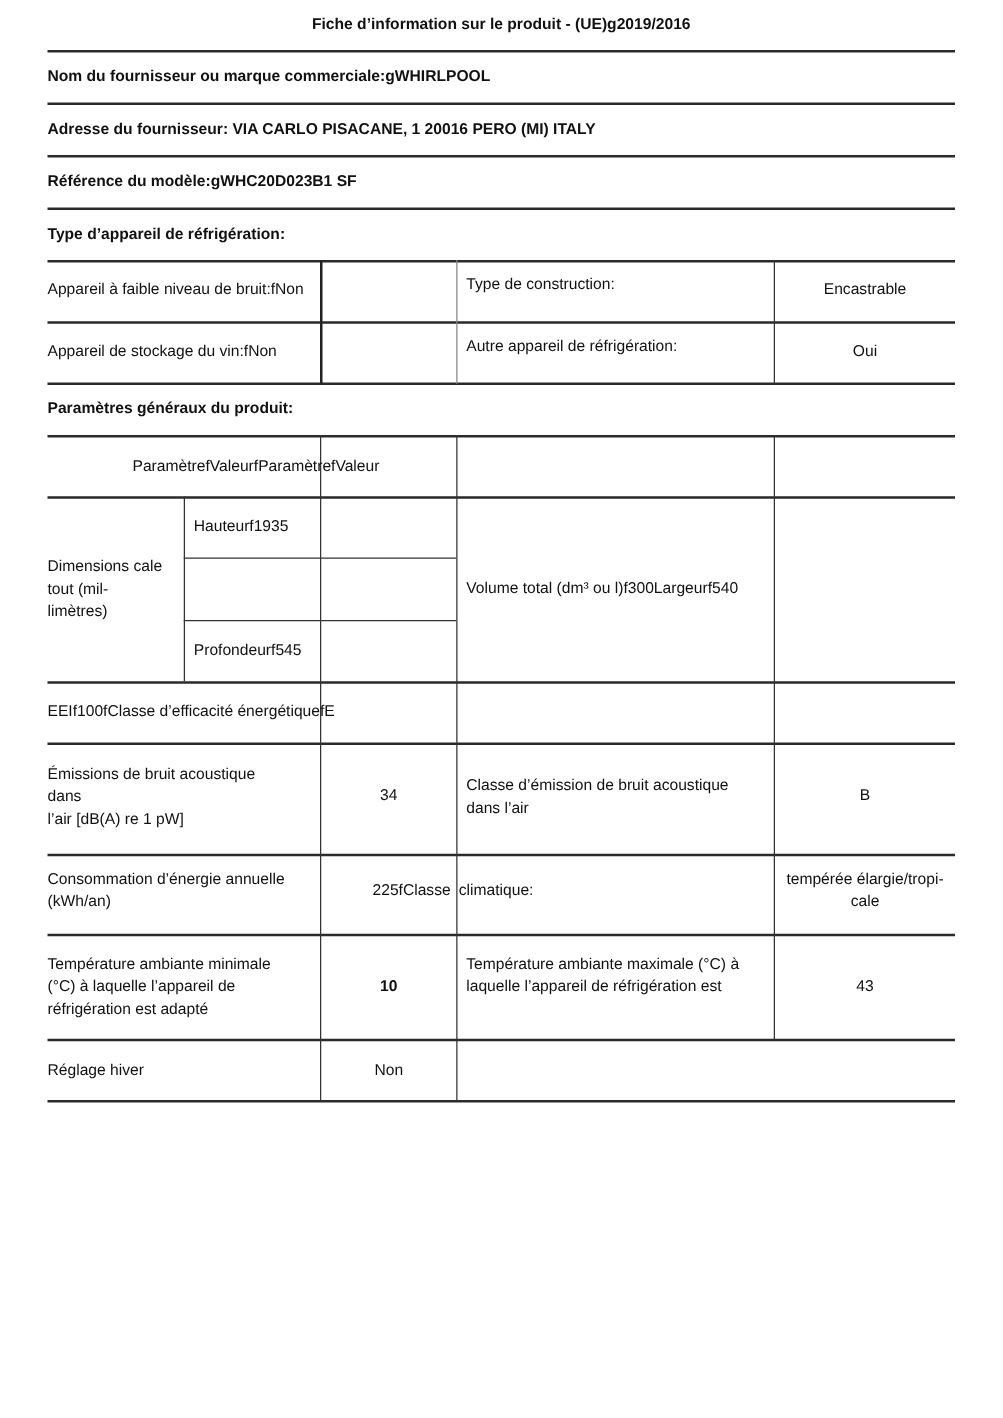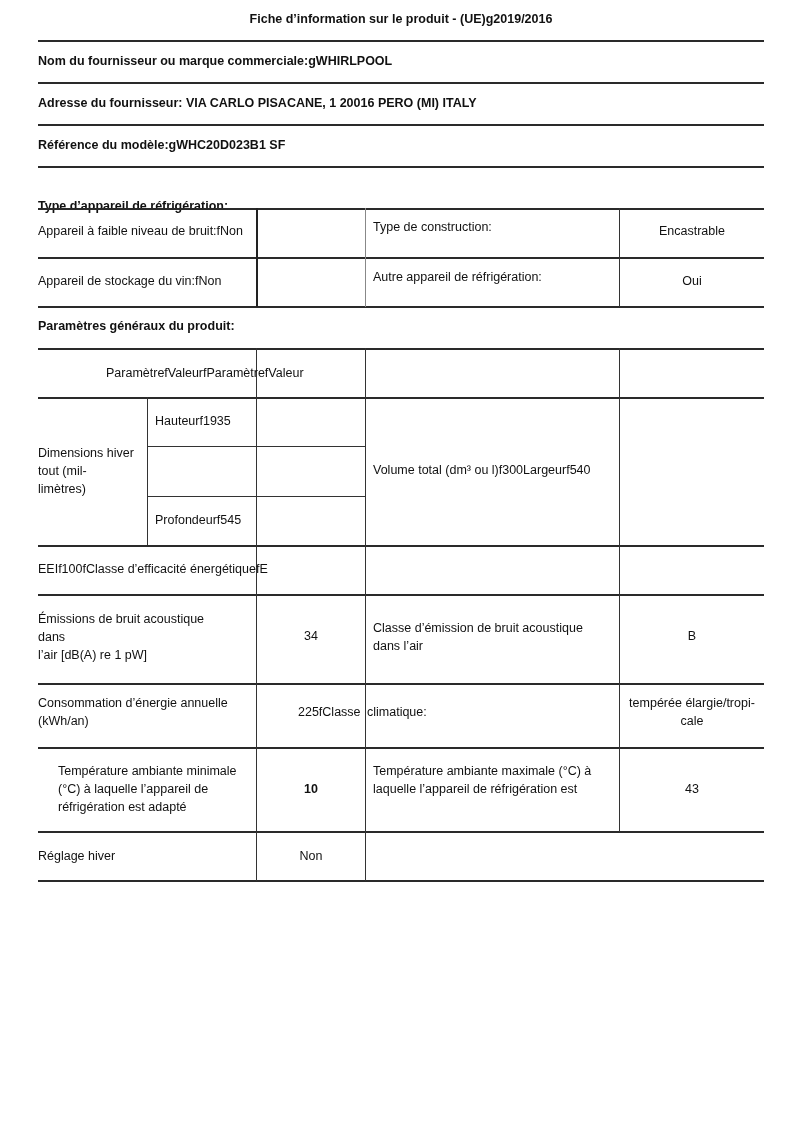--- a/index.html
+++ b/index.html
@@ -19,21 +19,21 @@
 
 <div class="txt bold center" style="left:38px; width:726px; top:10px;">Fiche d’information sur le produit - (UE)g2019/2016</div>
 
 <div class="hline" style="top:40px;"></div>
 <div class="txt bold" style="left:38px; top:52px;">Nom du fournisseur ou marque commerciale:gWHIRLPOOL</div>
 <div class="hline" style="top:82px;"></div>
 <div class="txt bold" style="left:38px; top:94px;">Adresse du fournisseur: VIA CARLO PISACANE, 1 20016 PERO (MI) ITALY</div>
 <div class="hline" style="top:124px;"></div>
 <div class="txt bold" style="left:38px; top:136px;">Référence du modèle:gWHC20D023B1 SF</div>
 <div class="hline" style="top:166px;"></div>
-<div class="txt bold" style="left:38px; top:178px;margin-top:19px;">Type d’appareil de réfrigération:</div>
+<div class="txt bold" style="left:38px; top:178px;">Type d’appareil de réfrigération:</div>
 
 <div>
   <div class="hline" style="top:208px;"></div>
   <div class="hline" style="top:257px;"></div>
   <div class="hline" style="top:306px;"></div>
   <div class="vthick" style="left:256px; top:208px; height:99px;"></div>
   <div class="vline" style="left:365px; top:208px; height:99px; background:#888;"></div>
   <div class="vline" style="left:619px; top:208px; height:99px;"></div>
 
   <div class="txt" style="left:38px; top:222px;">Appareil à faible niveau de bruit:fNon</div>
@@ -61,21 +61,21 @@
   <div class="hline" style="top:880px;"></div>
 
   <div class="vline" style="left:256px; top:348px; height:533px;"></div>
   <div class="vline" style="left:365px; top:348px; height:533px;"></div>
   <div class="vline" style="left:619px; top:348px; height:484px;"></div>
   <div class="vline" style="left:147px; top:397px; height:148px;"></div>
 
   <div class="txt" style="left:106px; top:364px;">ParamètrefValeurfParamètrefValeur</div>
 
   <div class="abs" style="left:38px; top:444px; font-size:12.5px; line-height:18px;">
-    <div>Dimensions hiver</div>
+    <div>Dimensions cale</div>
     <div>tout (mil-</div>
     <div>limètres)</div>
   </div>
   <div class="txt" style="left:155px; top:412px;">Hauteurf1935</div>
   <div class="txt" style="left:155px; top:462px;"></div>
   <div class="txt" style="left:155px; top:511px;">Profondeurf545</div>
   <div class="txt" style="left:373px; top:461px;">Volume total (dm³ ou l)f300Largeurf540</div>
 
   <div class="txt" style="left:38px; top:560px;">EEIf100fClasse d’efficacité énergétiquefE</div>
 
@@ -95,21 +95,21 @@
     <div>Consommation d’énergie annuelle</div>
     <div>(kWh/an)</div>
   </div>
   <div class="txt" style="left:298px; top:703px;">225fClasse</div>
   <div class="txt" style="left:367px; top:703px;">climatique:</div>
   <div class="abs center" style="left:617px; width:150px; top:694px; font-size:12.5px; line-height:18px; text-align:center;">
     <div>tempérée élargie/tropi-</div>
     <div>cale</div>
   </div>
 
-  <div class="abs" style="left:38px; top:762px; font-size:12.5px; line-height:18px;margin-left:20px;">
+  <div class="abs" style="left:38px; top:762px; font-size:12.5px; line-height:18px;">
     <div>Température ambiante minimale</div>
     <div>(°C) à laquelle l’appareil de</div>
     <div>réfrigération est adapté</div>
   </div>
   <div class="txt center" style="left:257px; width:108px; top:780px;font-weight:bold;">10</div>
   <div class="abs" style="left:373px; top:762px; font-size:12.5px; line-height:18px;">
     <div>Température ambiante maximale (°C) à</div>
     <div>laquelle l’appareil de réfrigération est</div>
   </div>
   <div class="txt center" style="left:620px; width:144px; top:780px;">43</div>

